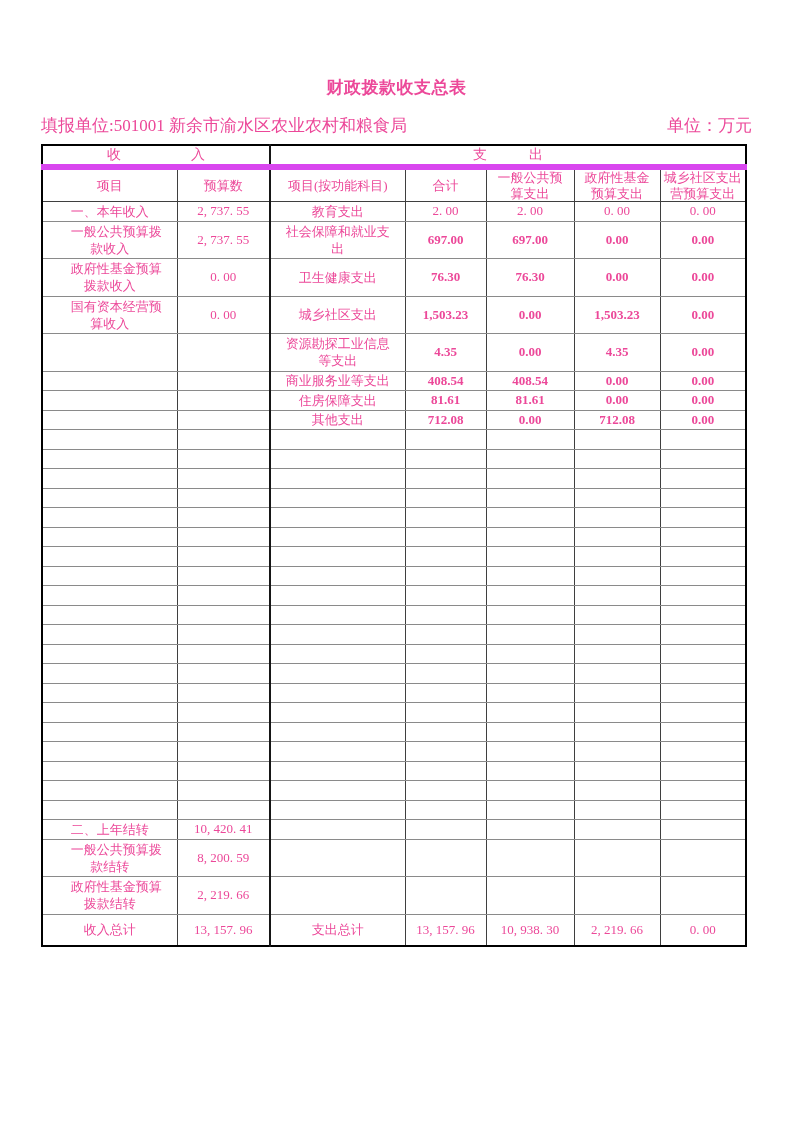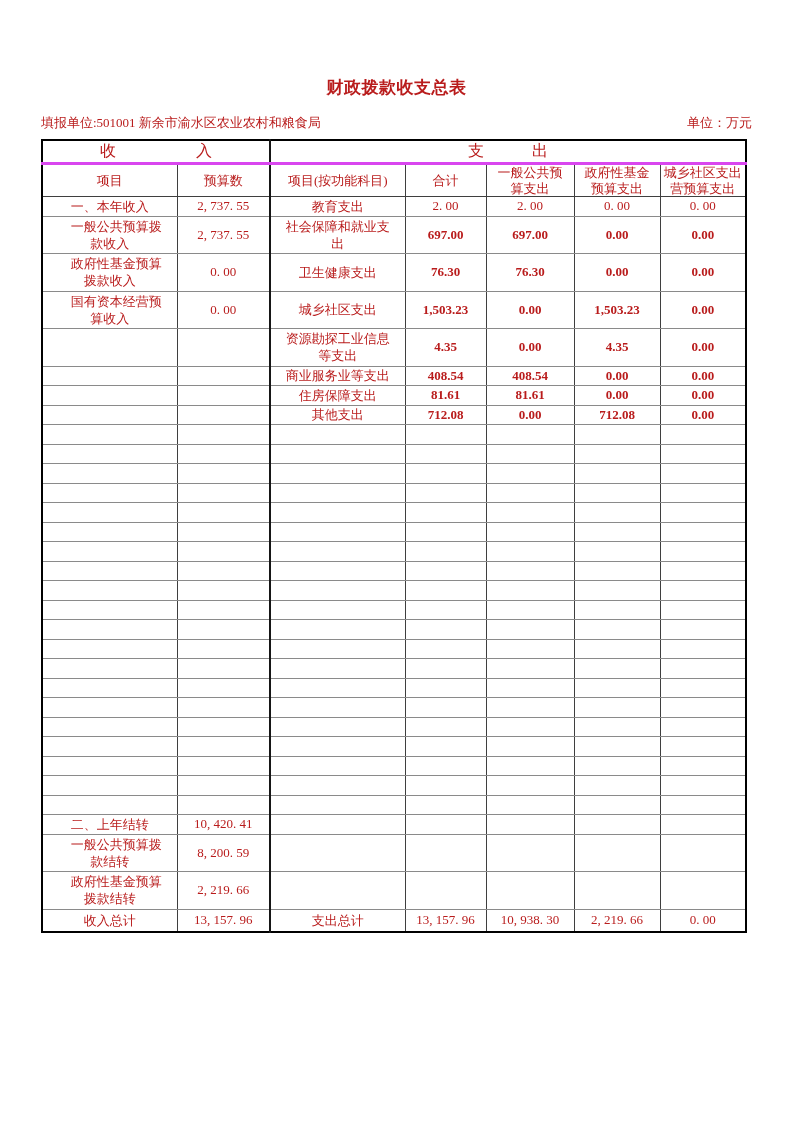--- a/index.html
+++ b/index.html
@@ -2,38 +2,38 @@
 <html><head>
 <meta charset="utf-8">
 <style>
   * { box-sizing: border-box; }
   html, body { margin: 0; padding: 0; background: #ffffff; }
   .page {
     position: relative;
     width: 793px;
     height: 1122px;
     background: #ffffff;
-    color: #b91c1c;
+    color: #ec4899;
     font-family: "Liberation Serif", "DejaVu Serif", serif;
     overflow: hidden;
   }
   .title {
     margin: 0;
     padding-top: 76px;
     text-align: center;
     font-size: 17px;
     font-weight: 700;
     letter-spacing: 0.5px;
   }
   .meta {
     display: flex;
     justify-content: space-between;
     align-items: flex-end;
     margin: 15px 41px 7px 41px;
-    font-size: 13px;
+    font-size: 17px;
   }
   table.budget {
     border-collapse: collapse;
     table-layout: fixed;
     width: 704px;
     margin-left: 41px;
     border: 2px solid #000;
   }
   table.budget td {
     border-top: 1px solid #8a8a8a;
@@ -41,26 +41,26 @@
     border-left: 1px solid #3f3f3f;
     border-right: 1px solid #3f3f3f;
     padding: 0 3px;
     font-size: 13px;
     text-align: center;
     vertical-align: middle;
     overflow: hidden;
   }
   td.sec-div { border-left: 2px solid #161616 !important; }
   tr.ghead { height: 22px; }
-  tr.ghead td { font-size: 16px; border-bottom: 3px solid #d946ef; border-top-color: #3f3f3f; }
+  tr.ghead td { font-size: 14px; border-bottom: 6px solid #d946ef; border-top-color: #3f3f3f; }
   tr.chead { height: 33px; padding-left: 40px; }
   tr.chead td { white-space: pre-line; line-height: 15.5px; border-color: #3f3f3f; }
   tbody tr { height: 19.5px; }
   tbody tr.tall { height: 37.5px; }
-  tbody tr.grand { height: 23px; }
+  tbody tr.grand { height: 32px; }
   .item-left { text-align: left; white-space: pre-line; line-height: 17px; padding-left: 5px; }
   .item-center { text-align: center; white-space: pre-line; line-height: 17px; }
   .num-serif { font-size: 13px; }
   .num-sans {
     font-family: Liberation Serif, serif;
     font-weight: 700;
     font-size: 12px;
   }
 </style>
 </head>

